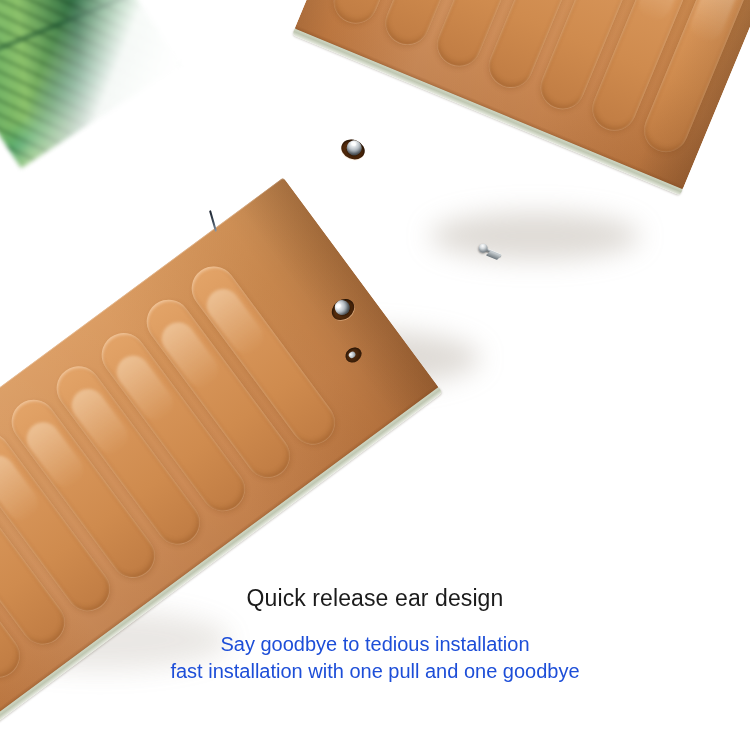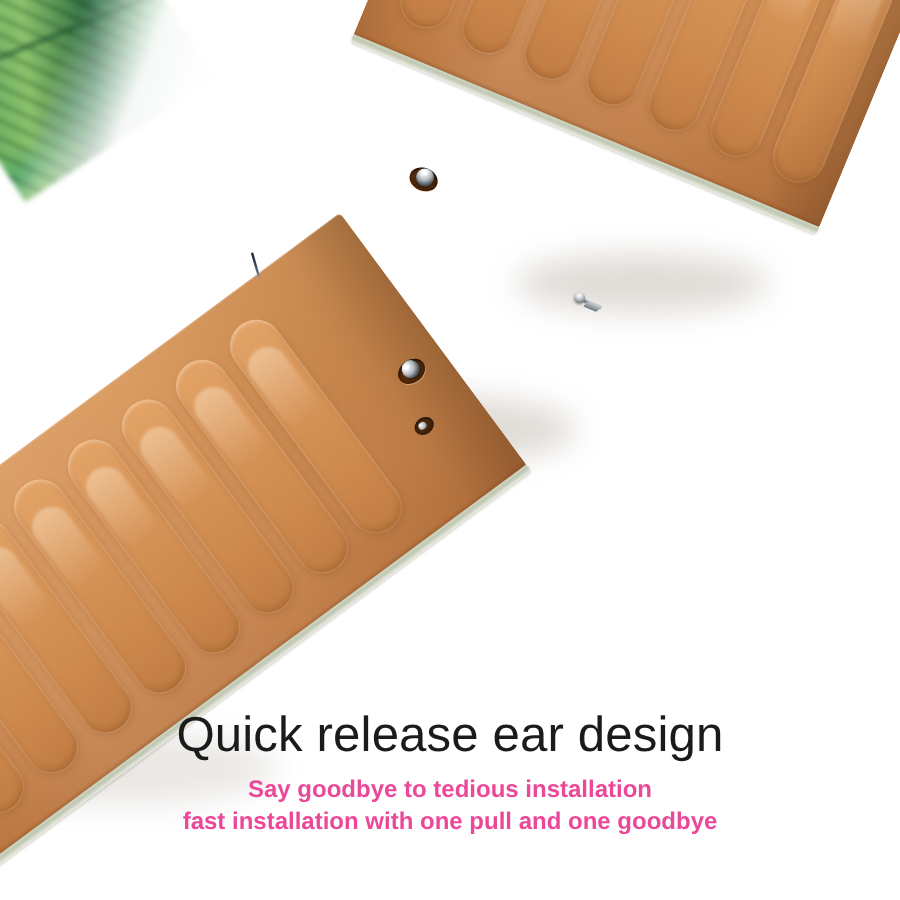--- a/index.html
+++ b/index.html
@@ -235,34 +235,33 @@
     pointer-events:none;
   }
 
   
   .caption{
     position:absolute;
     left:0; right:0;
     text-align:center;
   }
   .caption .headline{
-    font-size:41px;
+    font-size:23px;
     line-height:40px;
     color:#1b1b1b;
     font-weight:400;
     letter-spacing:.1px;
     white-space:nowrap;
-    margin-top:14px;
   }
   .caption .sub{
     margin-top:13px;
     font-size:20px;
     line-height:27px;
-    color:#ec4899;
-    font-weight:700;
+    color:#1d4ed8;
+    font-weight:400;
     white-space:nowrap;
   }
   .caption .sub span{ display:block; }
 </style>
 </head>
 <body>
 
 <div id="stage">
 
   <div class="leaf-corner">

